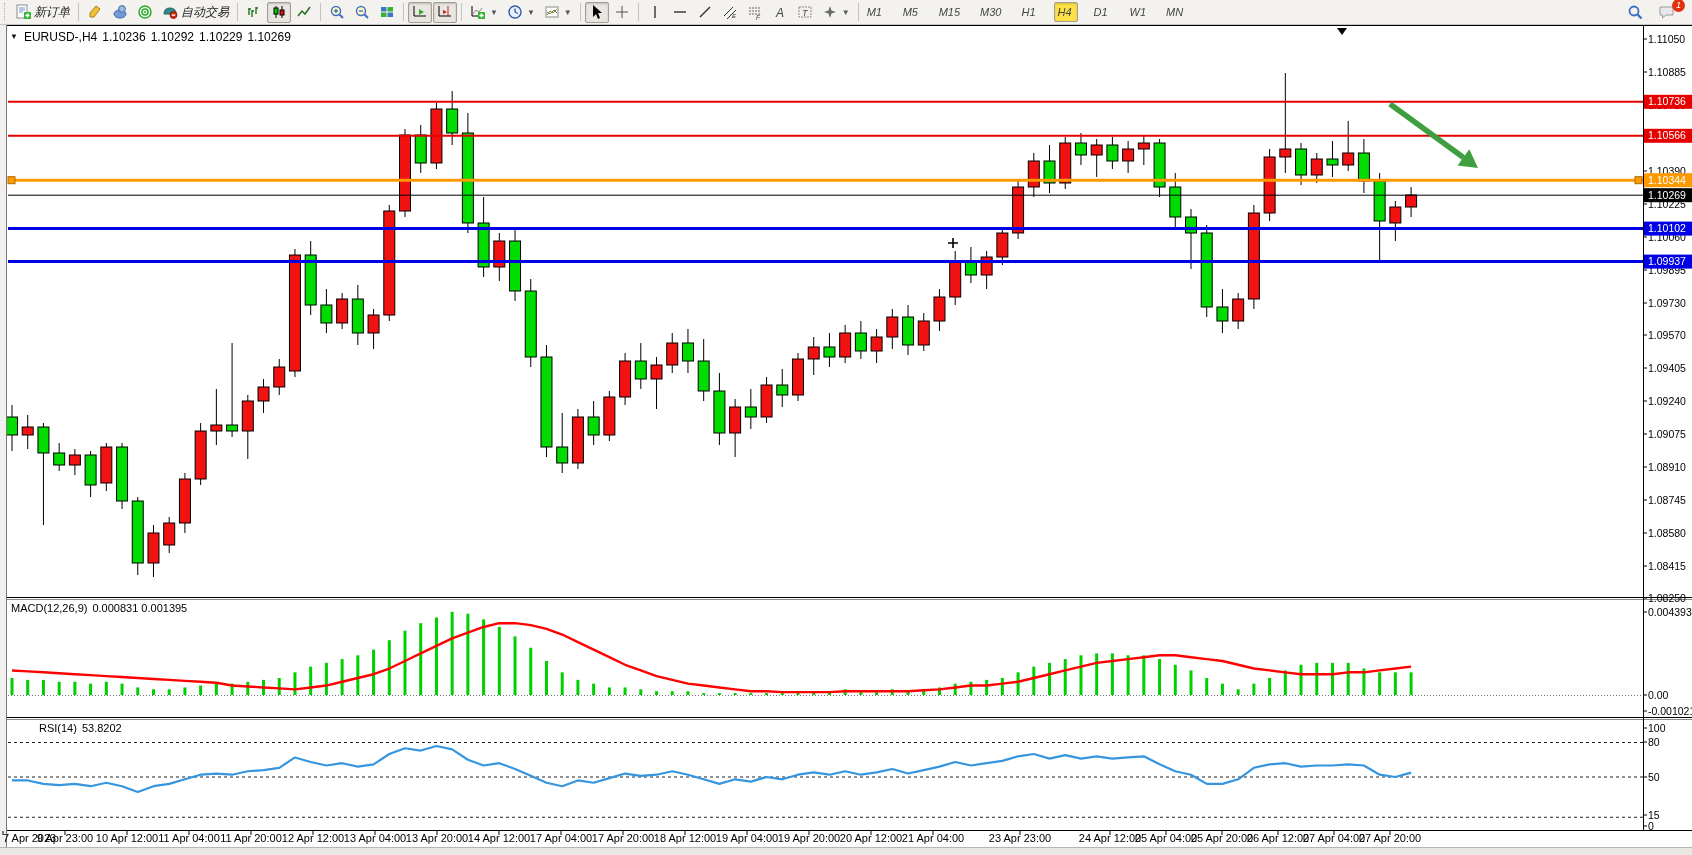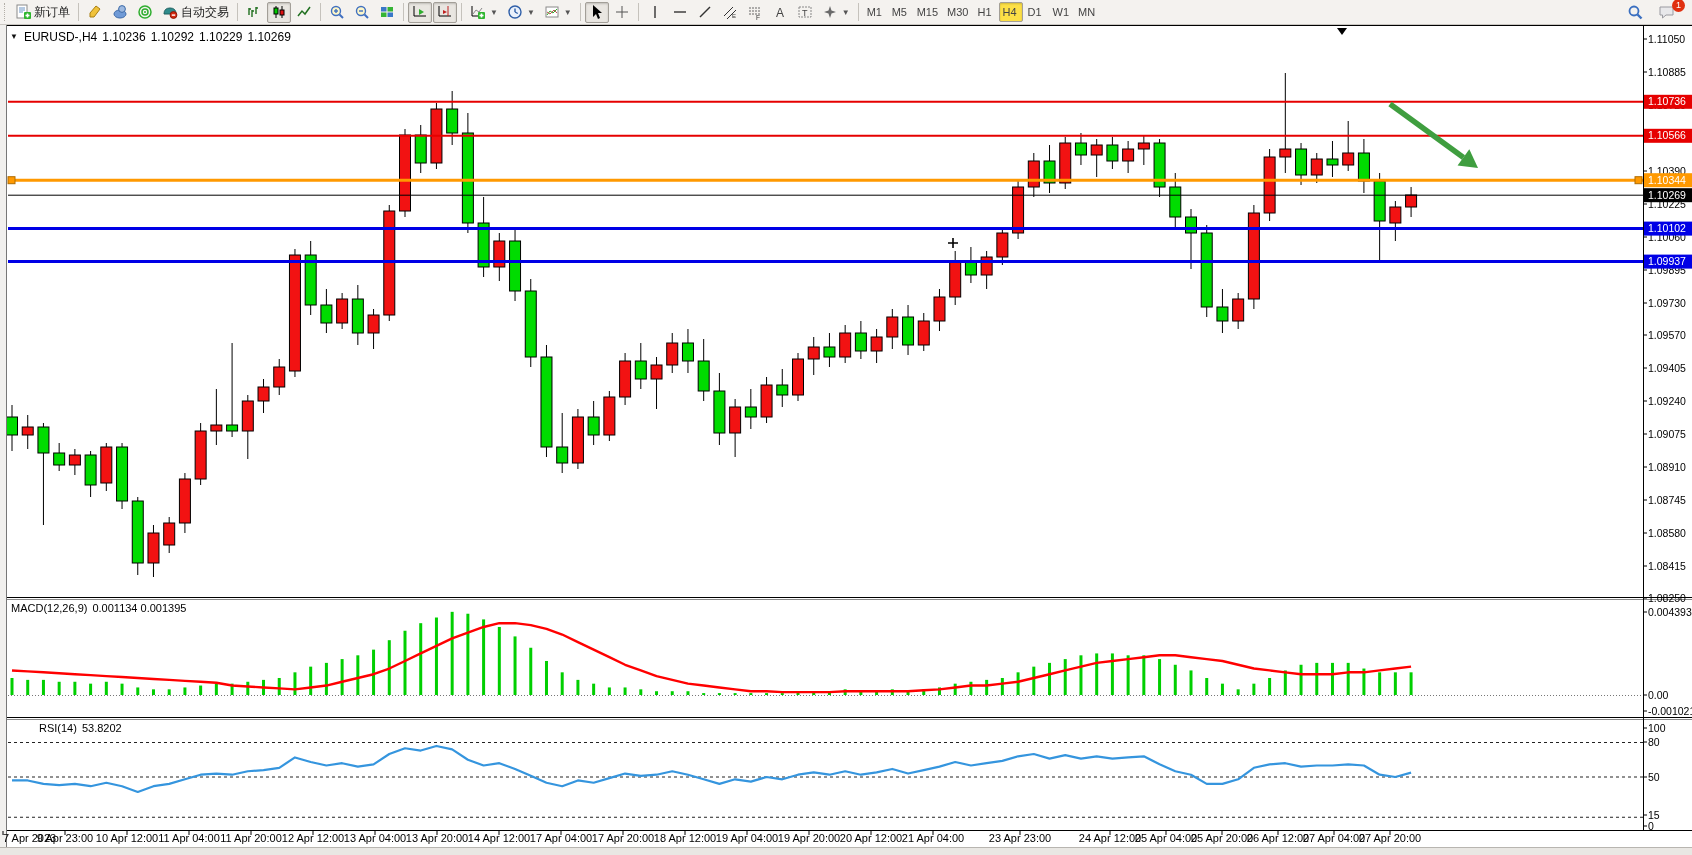--- a/index.html
+++ b/index.html
@@ -3,21 +3,21 @@
 <meta charset="utf-8">
 <style>
   html,body{margin:0;padding:0;}
   body{width:1692px;height:855px;overflow:hidden;background:#f1f0ee;
        font-family:"Liberation Sans",sans-serif;position:relative;}
   .toolbar{position:absolute;top:0;left:0;width:1692px;height:25px;background:#f4f2ef;
            border-bottom:1px solid #c9c6c1;display:flex;align-items:center;padding:0 2px;
            gap:1px;z-index:6;box-sizing:border-box;}
   .tb{height:21px;min-width:22px;display:flex;align-items:center;justify-content:space-between;
       border:1px solid transparent;border-radius:2px;font-size:12px;color:#333;gap:3px;
-      padding:0 3px;box-sizing:border-box;cursor:default;}
+      padding:0 3px;box-sizing:border-box;cursor:default;font-style:italic;}
   .tb.pressed{background:#e9e6e1;border-color:#a39f98;box-shadow:inset 0 1px 2px rgba(0,0,0,.18);}
   .tb .cjk{font-size:12px;color:#222;white-space:nowrap;}
   .sep{width:1px;height:18px;background:#c5c2bc;margin:0 3px;flex:none;}
   .grip{width:3px;height:18px;border-left:1px dotted #b3afa8;margin:0 2px;flex:none;}
   .caret{font-size:8px;color:#555;margin-left:1px;}
   .tf{font-size:11px;color:#444;height:20px;min-width:24px;}
   .tf.pressed{background:#fde047;border-color:#a39f98;}
   .right-group{margin-left:auto;display:flex;align-items:center;gap:6px;padding-right:10px;}
   .badge{position:absolute;top:-4px;right:-6px;background:#e03010;color:#fff;font-size:9px;
          border-radius:7px;min-width:13px;height:13px;line-height:13px;text-align:center;}
@@ -221,21 +221,21 @@
       </svg>
   </div>
   <div class="tb">
     <svg width="16" height="16">
         <path d="M8 2 L9.5 6.5 L14 8 L9.5 9.5 L8 14 L6.5 9.5 L2 8 L6.5 6.5 Z" fill="#6a6a6a"></path>
       </svg>
     <span class="caret">▼</span>
   </div>
   <div class="sep"></div>
 
-  <div id="tf-group" style="display:flex;align-items:center;gap:1px;">
+  <div id="tf-group" style="display:flex;align-items:center;gap:12px;">
       <div class="tb tf">M1</div>
       <div class="tb tf">M5</div>
       <div class="tb tf">M15</div>
       <div class="tb tf">M30</div>
       <div class="tb tf">H1</div>
       <div class="tb tf pressed">H4</div>
       <div class="tb tf">D1</div>
       <div class="tb tf">W1</div>
       <div class="tb tf">MN</div>
     </div>
@@ -680,17 +680,17 @@
     <g>
       <line x1="1390" y1="104" x2="1463.4427504825426" y2="157.41290944184917" stroke="#3f9e3f" stroke-width="5.5"></line>
       <polygon points="1478,168 1457.561033505792,165.50027028488105 1469.3244674592931,149.32554859881728" fill="#3f9e3f"></polygon>
     </g>
   </svg>
 
 <div class="pane-header" id="main-header">
   <span class="hdr-tri">▼</span><span class="hdr-part">EURUSD-,H4</span><span class="hdr-part">1.10236</span><span class="hdr-part">1.10292</span><span class="hdr-part">1.10229</span><span class="hdr-part">1.10269</span>
 </div>
 <div class="pane-header" id="macd-header">
-  <span class="hdr-part">MACD(12,26,9)</span><span>0.001134 0.001395</span>
+  <span class="hdr-part">MACD(12,26,9)</span><span>0.000831 0.001395</span>
 </div>
 <div class="pane-header" id="rsi-header">
   <span class="hdr-part">RSI(14)</span><span>53.8202</span>
 </div>
 
 </body></html>

